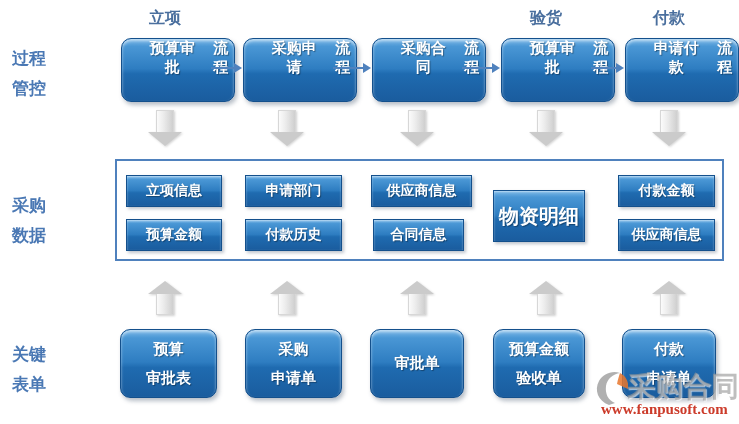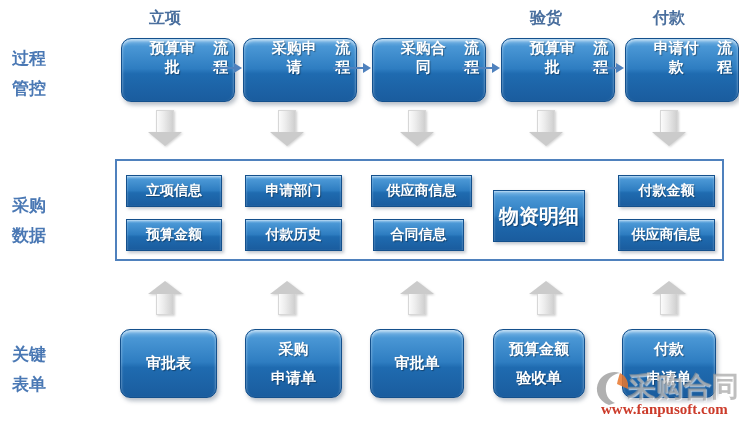--- a/index.html
+++ b/index.html
@@ -158,20 +158,21 @@
   <div class="varrow up" style="left:529px;top:281px">
       <span class="tri-up"></span>
       <span class="shaft"></span>
     </div>
   <div class="varrow up" style="left:652px;top:281px">
       <span class="tri-up"></span>
       <span class="shaft"></span>
     </div>
 
   <div class="fbox gloss" style="left:120px;width:95px">
+    <div>预算</div>
     <div>审批表</div>
   </div>
   <div class="fbox gloss" style="left:245px;width:95px">
     <div>采购</div>
     <div>申请单</div>
   </div>
   <div class="fbox gloss" style="left:370px;width:92px">
     <div>审批单</div>
   </div>
   <div class="fbox gloss" style="left:493px;width:90px">

